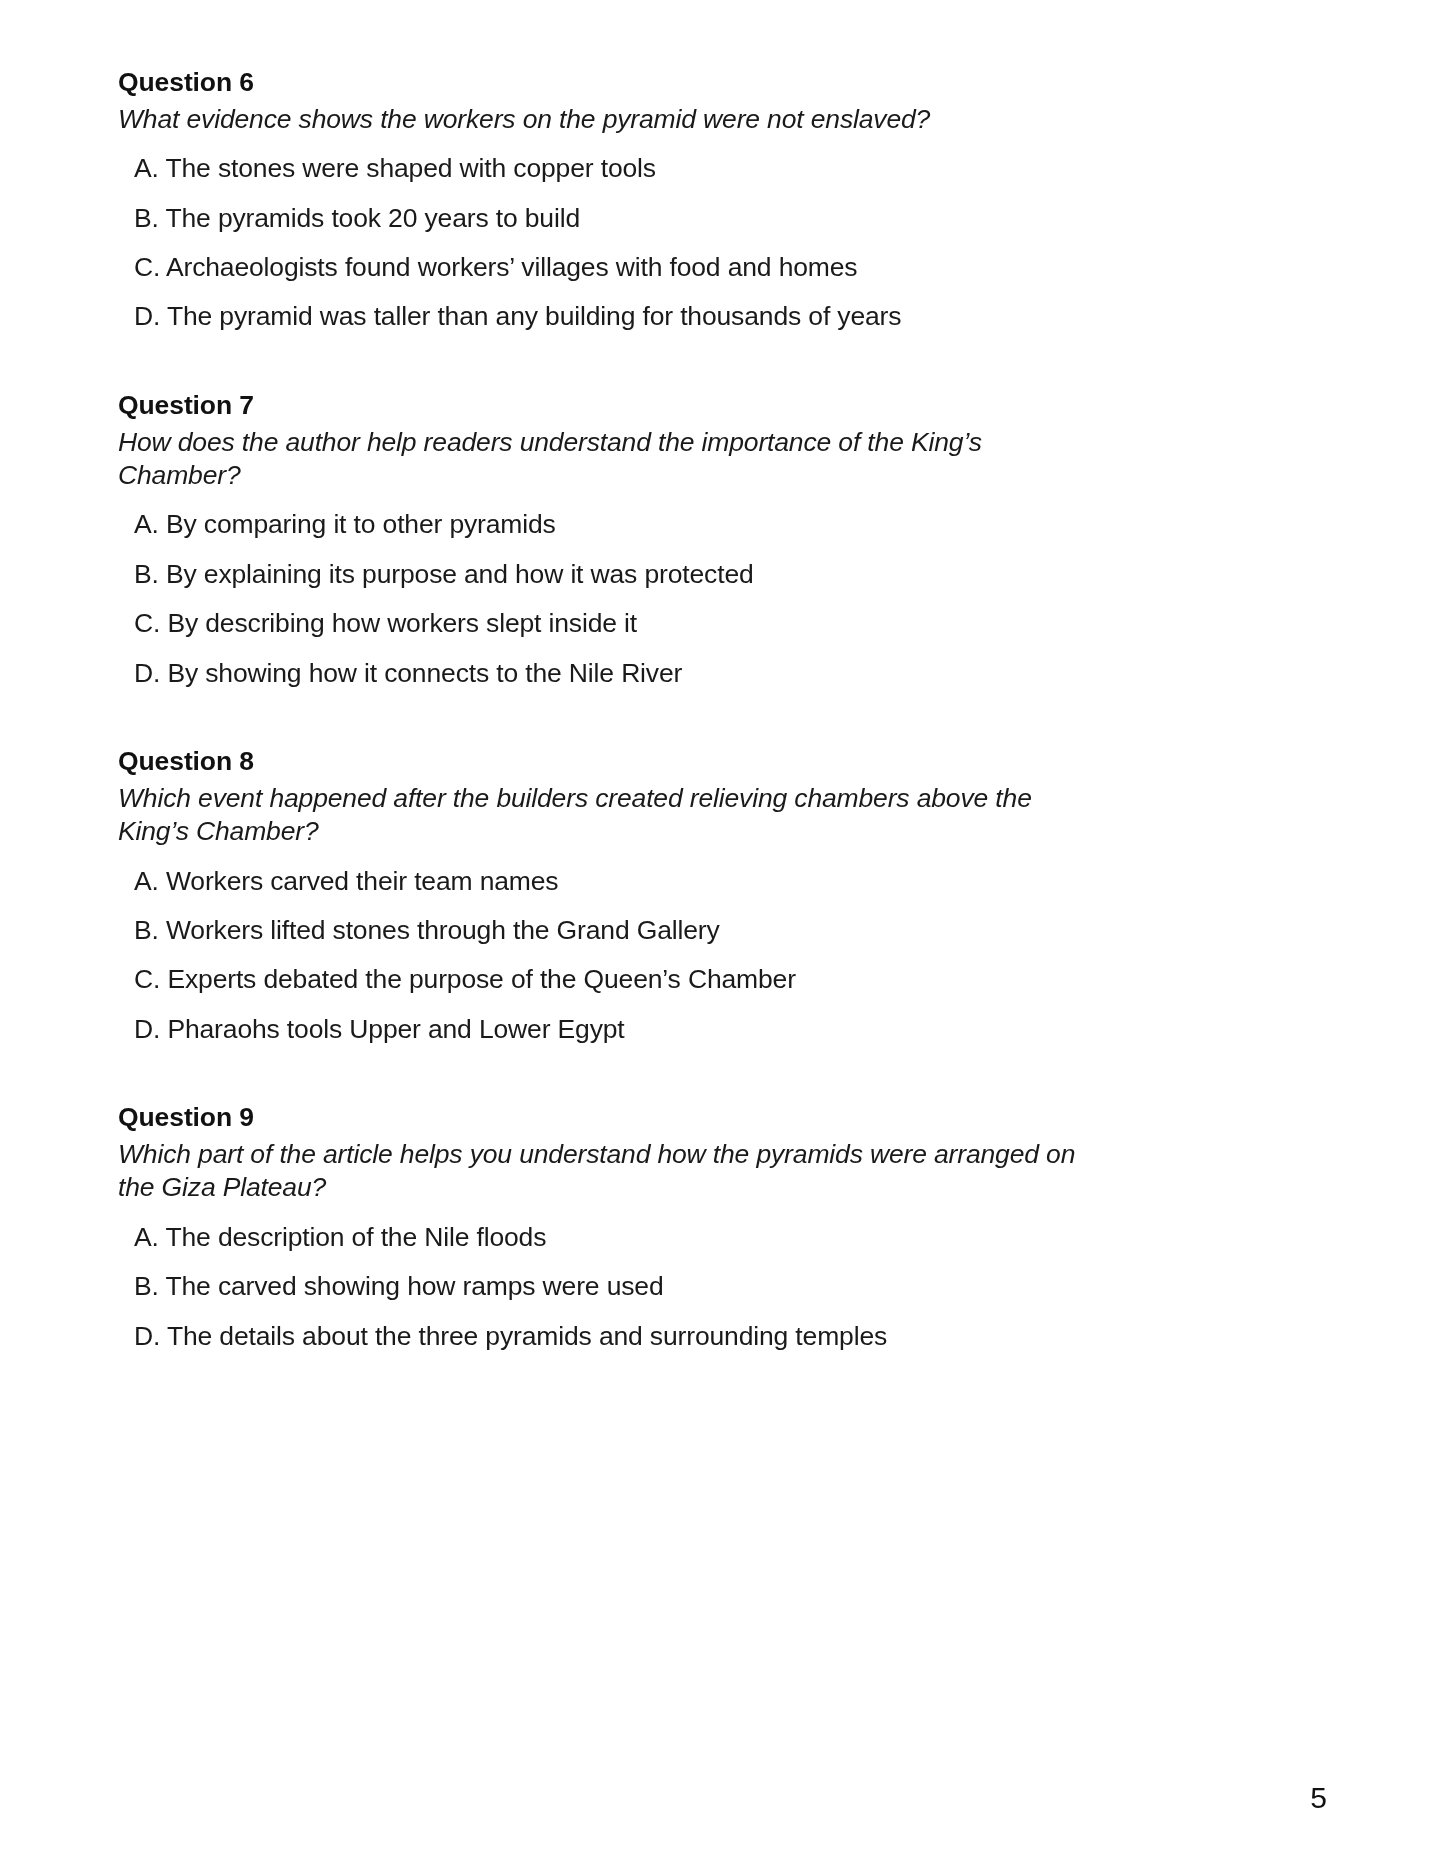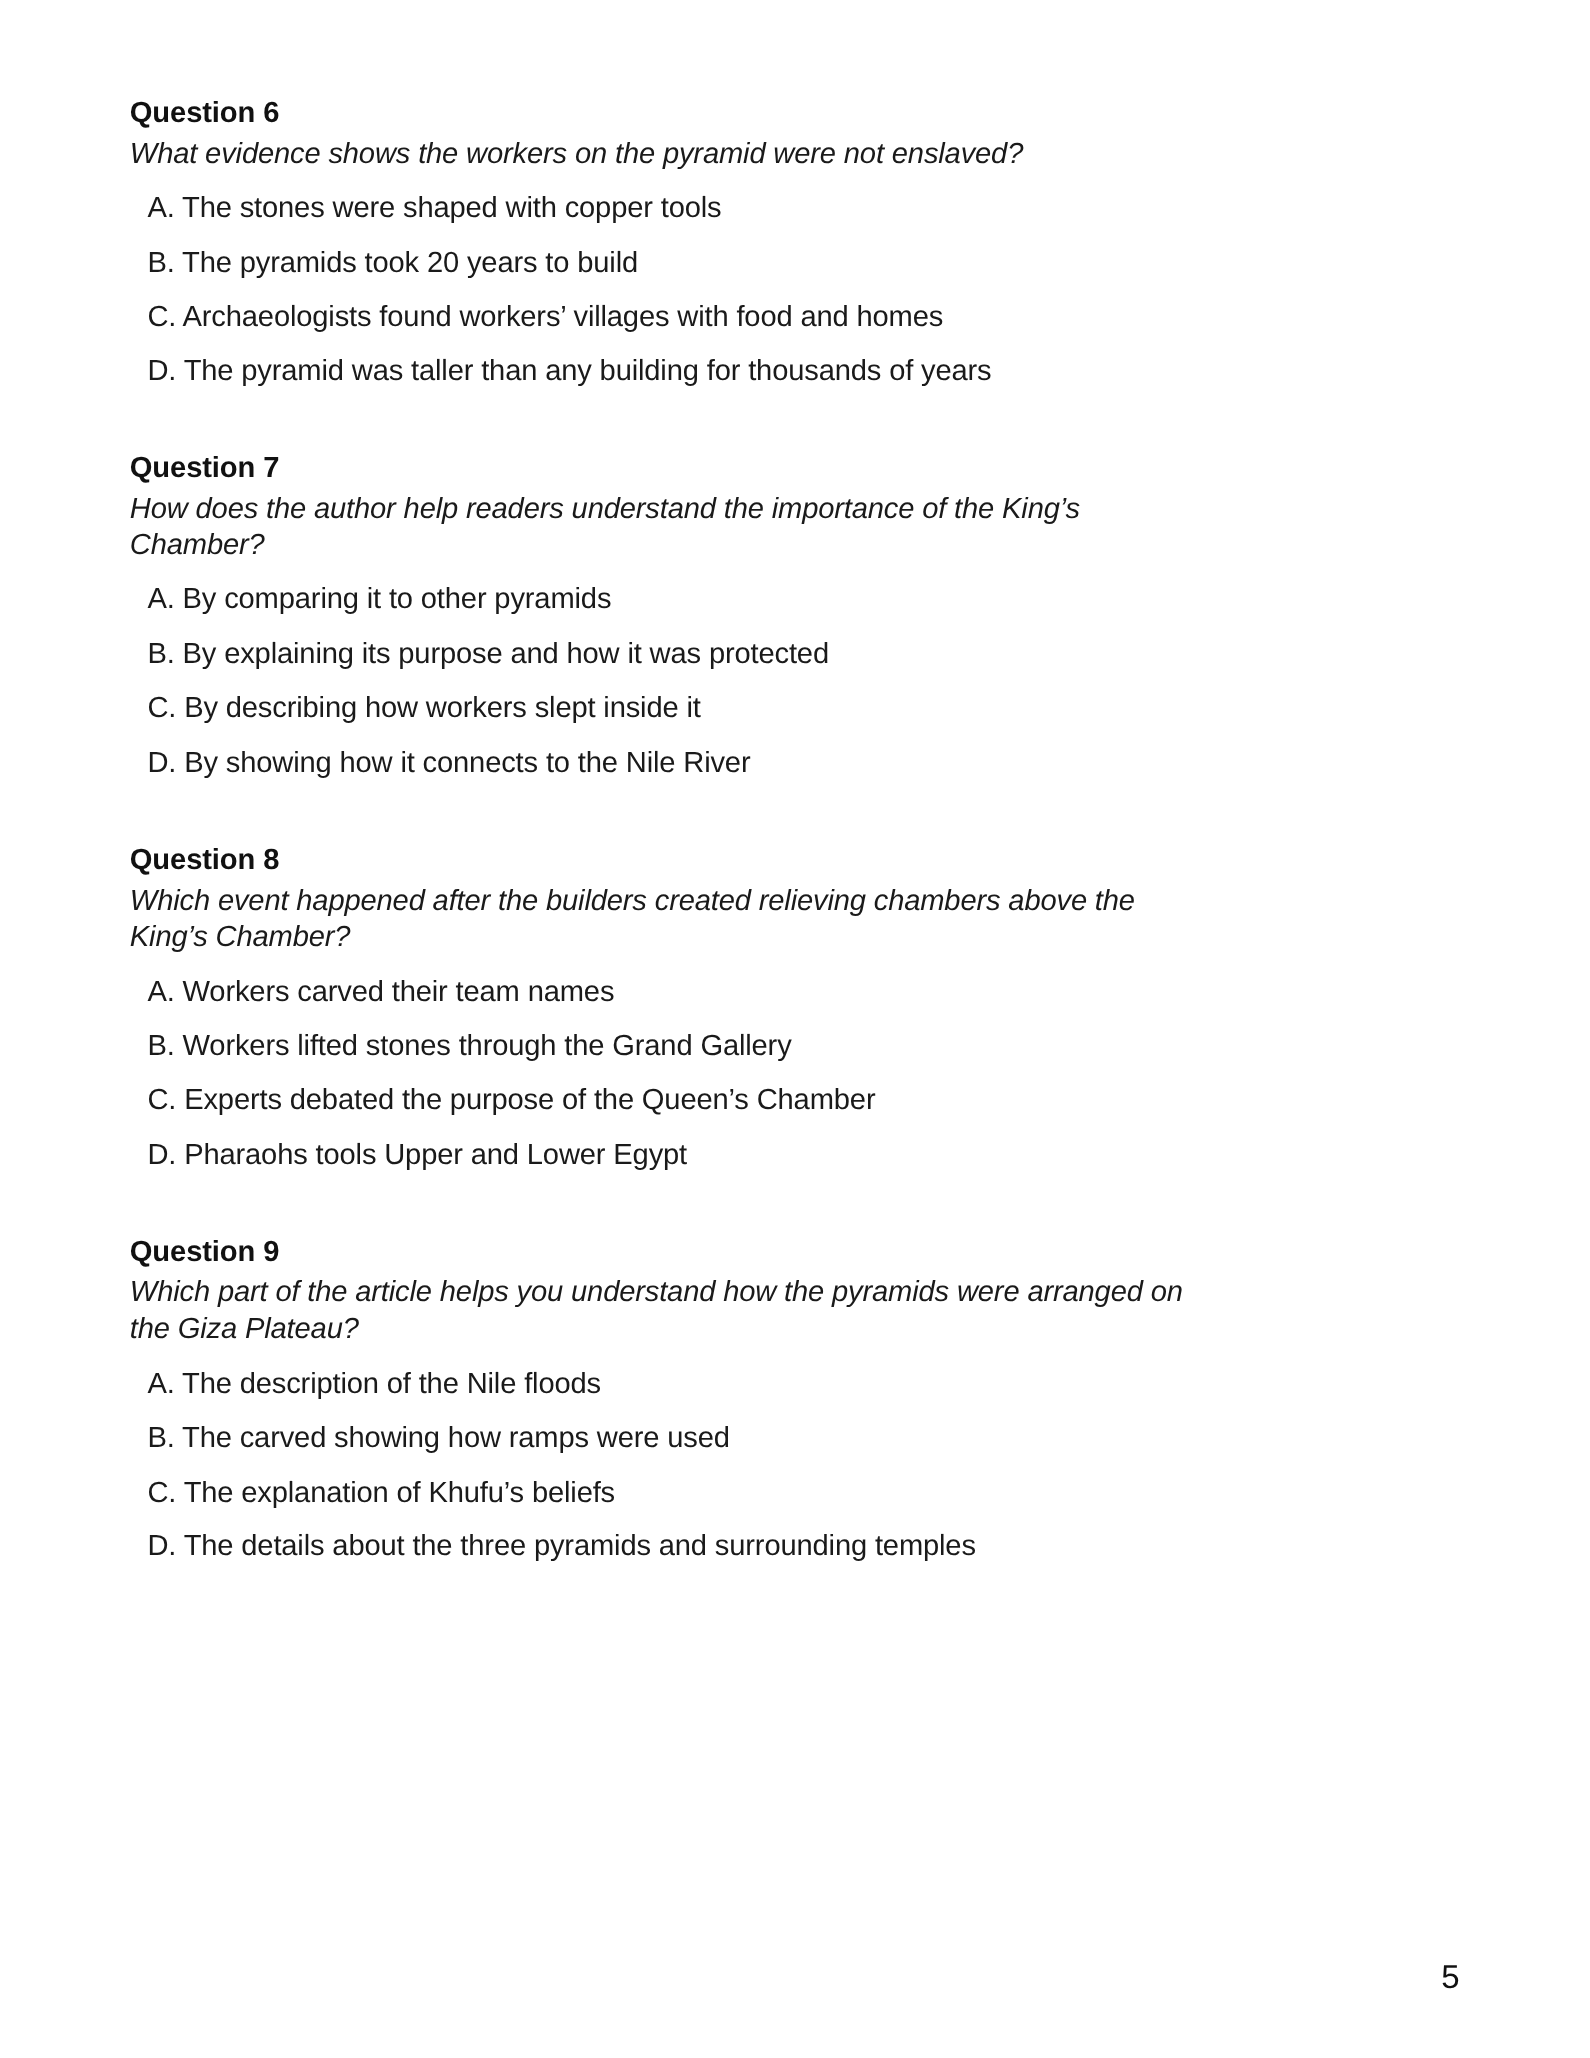--- a/index.html
+++ b/index.html
@@ -11,21 +11,21 @@
     font-family: "Liberation Sans", "DejaVu Sans", sans-serif;
     color: #111111;
     -webkit-font-smoothing: antialiased;
   }
   .page {
     position: relative;
     width: 1445px;
     height: 1871px;
     background: #ffffff;
     box-sizing: border-box;
-    padding: 86px 118px 60px 118px;
+    padding: 66px 118px 60px 118px;
     overflow: hidden;
   }
   .content {
     width: 1000px;
   }
   .question-block {
     margin: 0 0 55px 0;
   }
   .question-block:last-of-type {
     margin-bottom: 0;
@@ -98,20 +98,19 @@
       <div class="q-option">B. Workers lifted stones through the Grand Gallery</div>
       <div class="q-option">C. Experts debated the purpose of the Queen’s Chamber</div>
       <div class="q-option">D. Pharaohs tools Upper and Lower Egypt</div>
     </div>
 
     <div class="question-block">
       <div class="q-heading">Question 9</div>
       <div class="q-stem">Which part of the article helps you understand how the pyramids were arranged on the Giza Plateau?</div>
       <div class="q-option">A. The description of the Nile floods</div>
       <div class="q-option">B. The carved showing how ramps were used</div>
-      <div class="q-option">C. The explanation of Khufu’s beliefs</div>
       <div class="q-option">D. The details about the three pyramids and surrounding temples</div>
     </div>
 
   </div>
 
   <div class="page-number">5</div>
 </div>
 
 </body></html>

